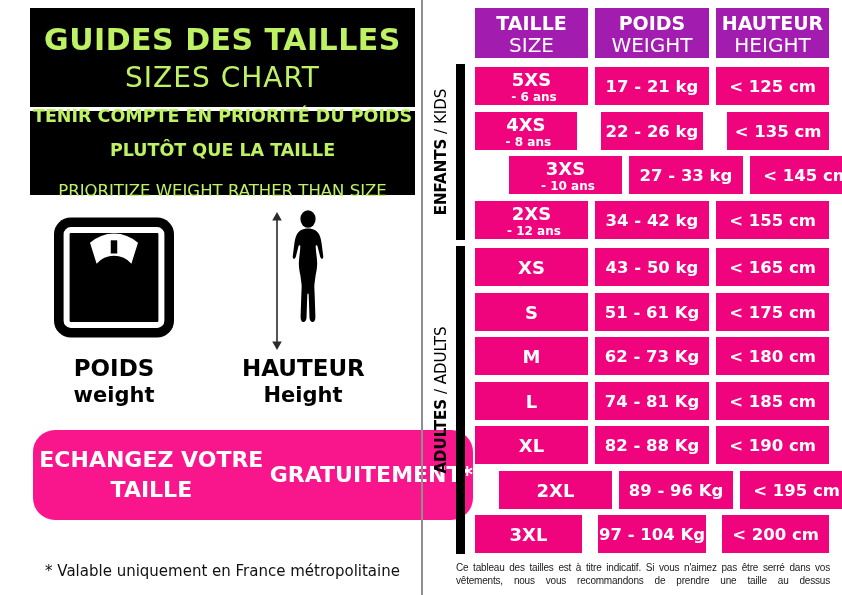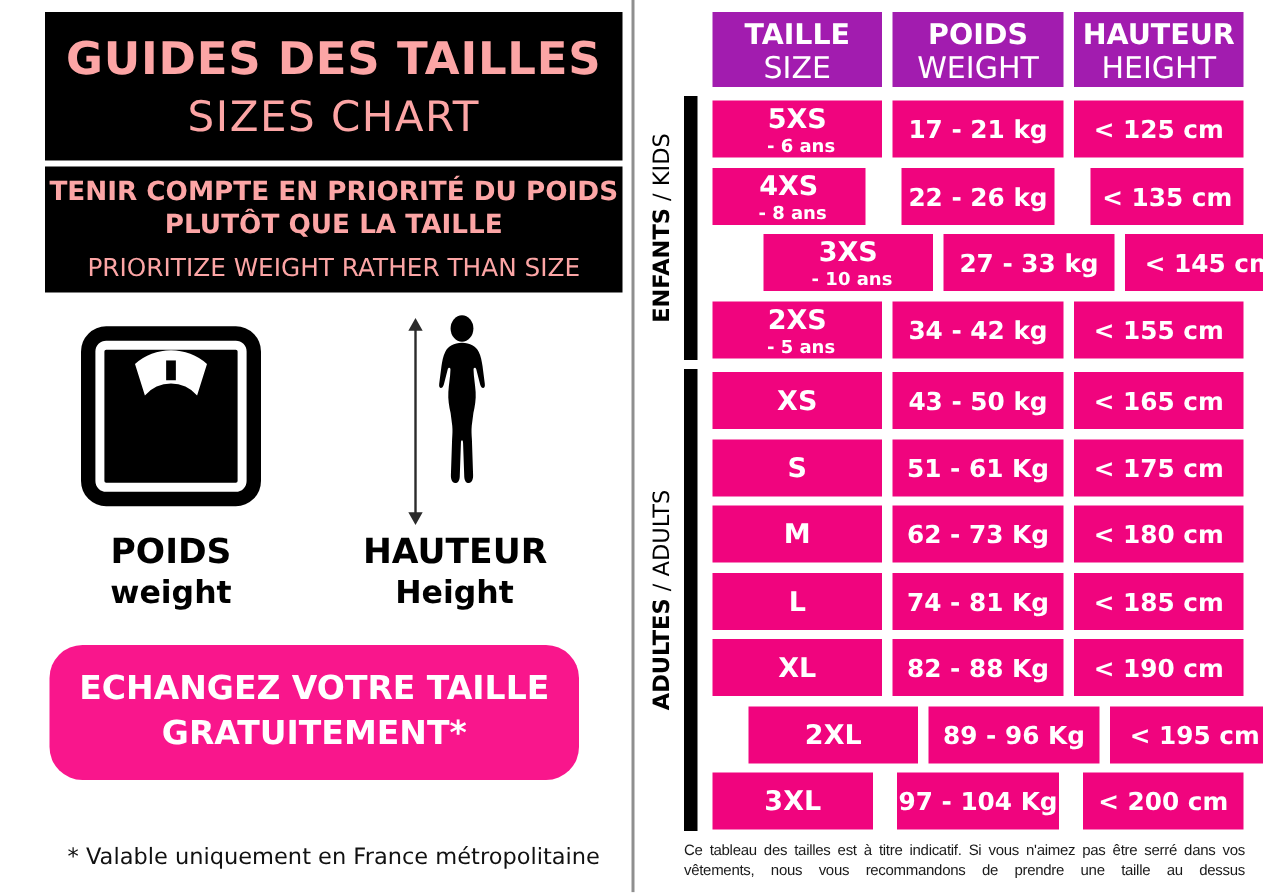--- a/index.html
+++ b/index.html
@@ -1,35 +1,35 @@
 <!DOCTYPE html>
 <html style="--cell-pink: #F0047E; --banner-pink: #F9168C; --black: #000000;"><head>
 <meta charset="utf-8">
 <style>
   html,body{margin:0;padding:0;background:#ffffff;}
   .page{position:relative;width:842px;height:595px;background:#ffffff;overflow:hidden;
         font-family:"DejaVu Sans","Liberation Sans",sans-serif;color:#000;}
   .abs{position:absolute;}
 
   
-  .black-banner{background:#000;color:#fca5a5;display:flex;flex-direction:column;
+  .black-banner{background:#000;color:#bef264;display:flex;flex-direction:column;
                 align-items:center;justify-content:center;text-align:center;}
   .banner-title{left:30px;top:8px;width:385px;height:99px;}
   .title-fr{font-size:30px;font-weight:bold;letter-spacing:.5px;line-height:40px;}
   .title-en{font-size:28px;font-weight:normal;letter-spacing:1px;line-height:36px;}
-  .banner-notice{left:30px;top:111px;width:385px;height:84px;}
+  .banner-notice{left:30px;top:111px;width:385px;height:84px;gap:12px;}
   .notice-fr{font-size:17.5px;font-weight:bold;line-height:22px;}
   .notice-en{font-size:16.5px;font-weight:normal;margin-top:8px;line-height:20px;}
 
   .icon-label{text-align:center;}
   .il-fr{font-size:23px;font-weight:bold;line-height:28px;}
   .il-en{font-size:21px;font-weight:bold;line-height:26px;}
 
-  .exchange-btn{left:33px;top:430px;width:353px;height:90px;border-radius:22px;
-                background:var(--banner-pink,#F9168C);color:#fff;display:flex;flex-direction:column;
+  .exchange-btn{left:33px;top:430px;width:440px;height:90px;border-radius:22px;
+                background:var(--banner-pink,#F9168C);color:#fff;display:flex;flex-direction:row;
                 align-items:center;justify-content:center;text-align:center;
                 font-size:22px;font-weight:bold;line-height:30px;}
   .footnote{left:20px;top:562px;width:405px;text-align:center;font-size:15px;color:#111;}
 
   .divider{left:421px;top:0;width:2px;height:595px;background:#8f8f8f;}
 
   
   .hcell{position:absolute;top:8px;height:50px;background:#a21caf;color:#fff;display:flex;
          flex-direction:column;align-items:center;justify-content:center;text-align:center;}
   .h-fr{font-size:19px;font-weight:bold;line-height:23px;}
@@ -166,21 +166,21 @@
     <div class="cell c1">
         <span class="sz">3XS</span>
         <span class="age">- 10 ans</span>
       </div>
     <div class="cell c2">27 - 33 kg</div>
     <div class="cell c3">&lt; 145 cm</div>
   </div>
   <div class="trow" style="top:201px;">
     <div class="cell c1">
         <span class="sz">2XS</span>
-        <span class="age">- 5 ans</span>
+        <span class="age">- 12 ans</span>
       </div>
     <div class="cell c2">34 - 42 kg</div>
     <div class="cell c3">&lt; 155 cm</div>
   </div>
 
   <div class="trow" style="top:248px;">
     <div class="cell c1">
         <span class="sz">XS</span>
       </div>
     <div class="cell c2">43 - 50 kg</div>

